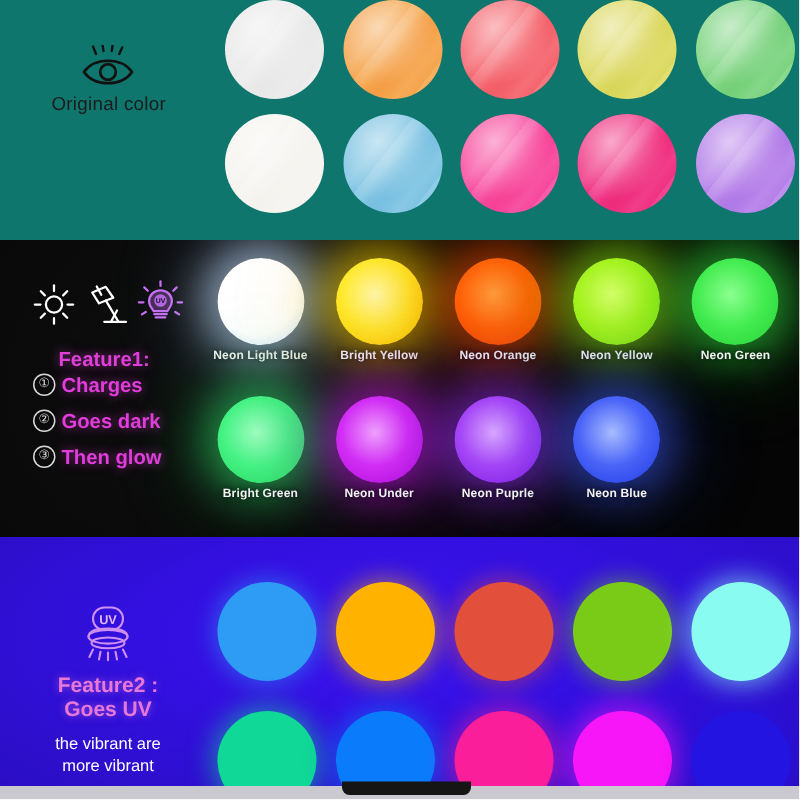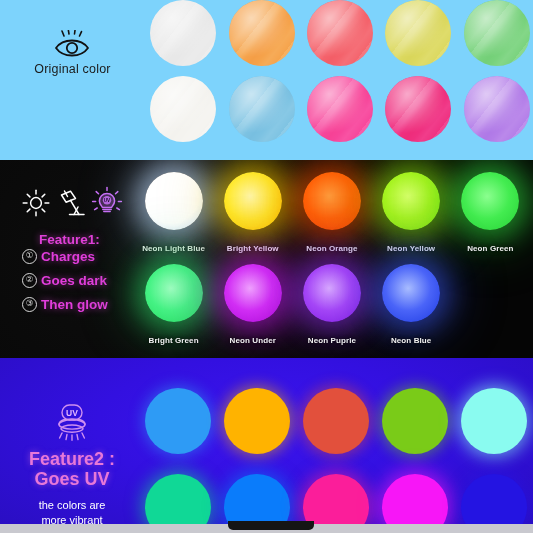--- a/index.html
+++ b/index.html
@@ -2,21 +2,21 @@
 <html><head>
 <meta charset="utf-8">
 <style>
   html,body{margin:0;padding:0;background:#fff;}
   body{width:533px;height:533px;overflow:hidden;
        font-family:"Liberation Sans","DejaVu Sans",sans-serif;}
   .page{position:relative;width:533px;height:533px;overflow:hidden;background:#fff;}
 
   
   .sec-original{position:absolute;left:0;top:0;width:533px;height:160px;
-      background:#7dd3fc;overflow:hidden;}
+      background:#0f766e;overflow:hidden;}
   .orig-label{position:absolute;left:10px;top:30px;width:125px;text-align:center;}
   .eye-ico{width:46px;height:30px;margin:0 auto;display:block;}
   .orig-label .cap{font-size:12.5px;color:#1b1b1b;margin-top:2px;letter-spacing:.2px;}
 
   .orig-grid{position:absolute;left:144px;top:-5px;width:392px;}
   .orig-row{display:flex;height:76px;align-items:center;}
   .orig-cell{width:78.4px;display:flex;justify-content:center;align-items:center;}
   .blob{width:66px;height:66px;border-radius:50%;position:relative;overflow:hidden;}
   .blob::after{content:"";position:absolute;inset:0;border-radius:50%;
      background:
@@ -45,30 +45,30 @@
        color:#d9d9d9;font-size:8.5px;line-height:11px;text-align:center;flex:none;}
   .f-step .txt{color:#e23ddc;font-size:13.5px;font-weight:700;
        text-shadow:0 0 7px rgba(226,61,220,.6);}
   .f-first{margin-top:1px;}
 
   .glow-grid{position:absolute;left:134px;top:8px;width:396px;}
   .glow-row{display:flex;height:92px;}
   .glow-cell{width:79.2px;display:flex;flex-direction:column;
        justify-content:flex-start;align-items:center;padding-top:4px;}
   .orb{width:58px;height:58px;border-radius:50%;}
-  .orb-cap{margin-top:14px;font-size:8px;font-weight:700;color:#f2f2f2;
+  .orb-cap{margin-top:2px;font-size:8px;font-weight:700;color:#f2f2f2;
        white-space:nowrap;text-shadow:0 0 4px rgba(0,0,0,.95);letter-spacing:.1px;}
 
   
   .sec-uv{position:absolute;left:0;top:358px;width:533px;height:166px;
       background:radial-gradient(ellipse 70% 90% at 50% 40%,#3b14ef 0%,#3310e0 45%,#2a0ec2 100%);
       overflow:hidden;}
   .uv-left{position:absolute;left:8px;top:42px;width:128px;text-align:center;}
   .uv-ico{display:block;margin:0 auto;}
-  .uv-title{margin-top:3px;color:#e878d8;font-size:18px;font-weight:700;line-height:1.12;
+  .uv-title{margin-top:3px;color:#e878d8;font-size:14px;font-weight:700;line-height:1.12;
       text-shadow:0 0 6px rgba(232,120,216,.55);}
   .uv-sub{margin-top:9px;color:#ffffff;font-size:11px;line-height:1.3;font-weight:400;}
 
   .uv-grid{position:absolute;left:138px;top:20px;width:396px;}
   .uv-row{display:flex;height:86px;align-items:center;}
   .uv-cell{width:79.2px;display:flex;justify-content:center;align-items:center;}
   .uv-dot{width:66px;height:66px;border-radius:50%;}
 
   
   .bottom-bar{position:absolute;left:0;top:524px;width:533px;height:9px;
@@ -257,21 +257,21 @@
           <path d="M31 34.5 L32 39.6"></path>
           <path d="M36 33 L38.4 38"></path>
         </g>
         <text x="26" y="16" font-size="8.5" font-family="Liberation Sans, sans-serif" fill="#e4b5ff" text-anchor="middle" font-weight="700">UV</text>
       </svg>
       <div class="uv-title">
         <div>Feature2 :</div>
         <div>Goes UV</div>
       </div>
       <div class="uv-sub">
-        <div>the colors are</div>
+        <div>the vibrant are</div>
         <div>more vibrant</div>
       </div>
     </div>
 
     <div class="uv-grid">
       <div class="uv-row">
         <div class="uv-cell">
           <div class="uv-dot" style="background:#2e9bf5;box-shadow:0 0 14px 3px rgba(46,155,245,.45);"></div>
           </div>
         <div class="uv-cell">

